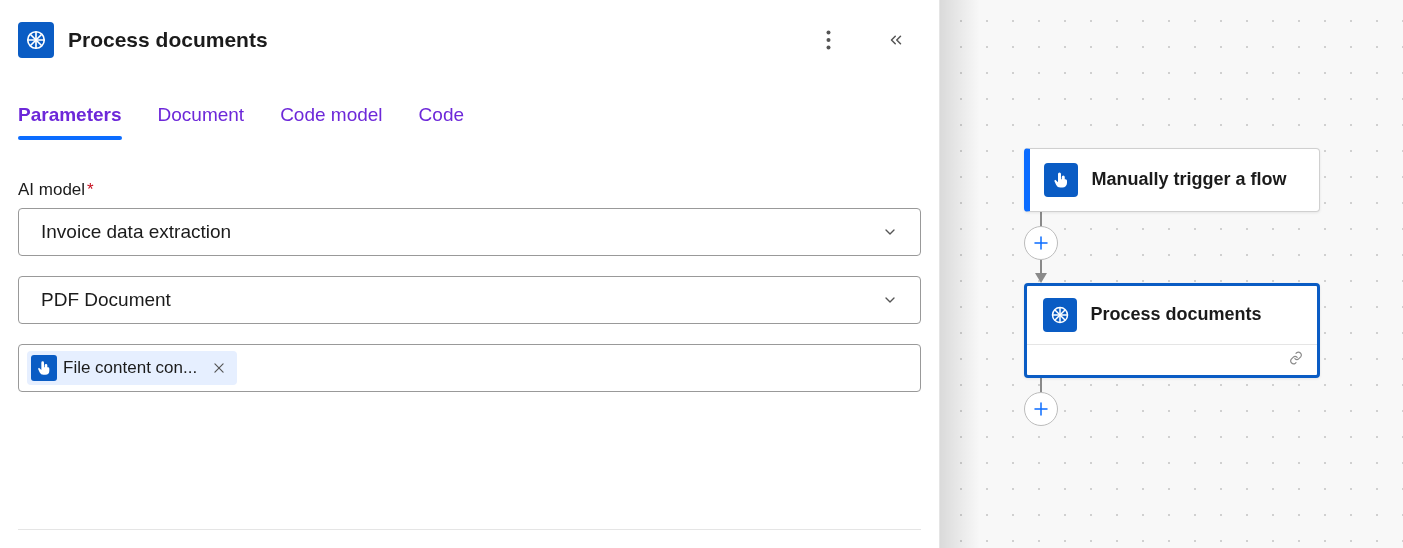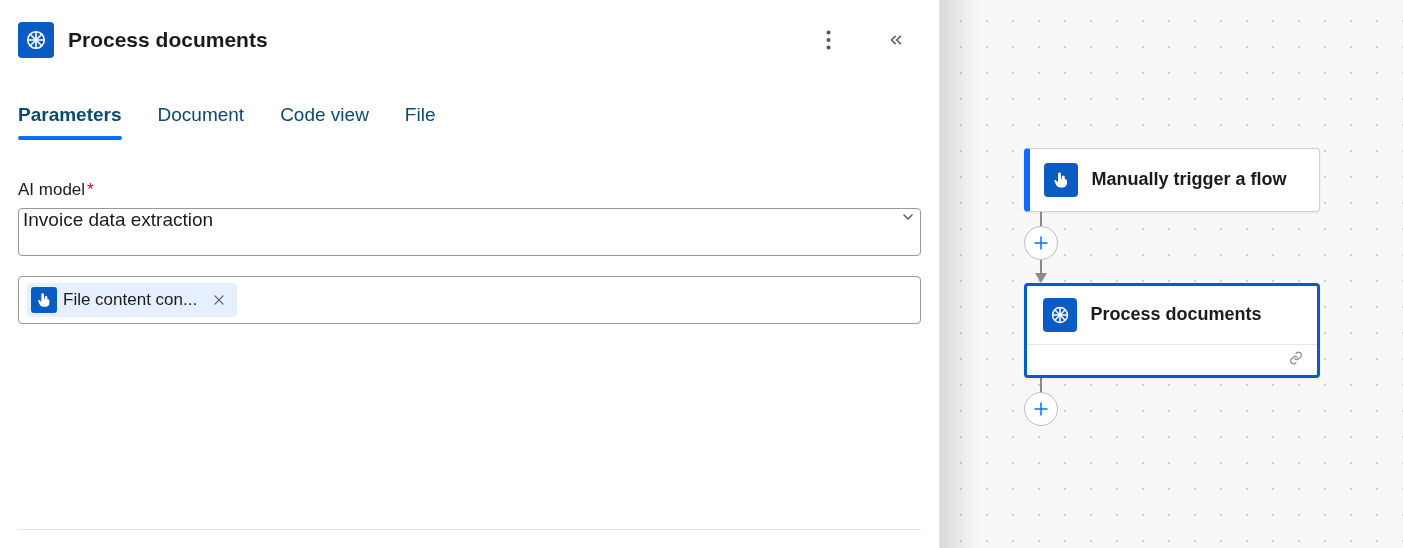--- a/index.html
+++ b/index.html
@@ -63,21 +63,21 @@
       justify-content: center;
     }
     
     .tabs {
       display: flex;
       gap: 36px;
       margin-bottom: 44px;
     }
     .tab {
       font-size: 19px;
-      color: #0c4a6e;
+      color: #6d28d9;
       padding-bottom: 10px;
       background: none;
       border: none;
       cursor: pointer;
       position: relative;
     }
     .tab.active {
       font-weight: 600;
     }
     .tab.active::after {
@@ -102,23 +102,23 @@
     .req {
       color: #c50f1f;
       margin-left: 2px;
     }
     .select-box {
       width: 100%;
       height: 48px;
       border: 1px solid #999;
       border-radius: 4px;
       display: flex;
-      align-items: flex-start;
+      align-items: center;
       justify-content: space-between;
-      padding: 0 4px;
+      padding: 0 22px;
       cursor: pointer;
       background: #fff;
     }
     .select-value {
       font-size: 19px;
       color: #1b1b1b;
     }
     .chev {
       color: #555;
     }
@@ -317,37 +317,43 @@
           <polyline points="11 17 6 12 11 7"></polyline>
           <polyline points="18 17 13 12 18 7"></polyline>
         </svg>
       </button>
     </div>
   </div>
 
   <div class="tabs">
     <button class="tab active">Parameters</button>
     <button class="tab">Document</button>
-    <button class="tab">Code view</button>
-    <button class="tab">File</button>
+    <button class="tab">Code model</button>
+    <button class="tab">Code</button>
   </div>
 
   <div class="field-group">
     <div class="field-label">
       <span>AI model</span><span class="req">*</span>
     </div>
     <div class="select-box">
       <span class="select-value">Invoice data extraction</span>
       <svg class="chev" width="16" height="16" viewBox="0 0 24 24" fill="none" stroke="currentColor" stroke-width="2" stroke-linecap="round" stroke-linejoin="round">
           <polyline points="6 9 12 15 18 9"></polyline>
         </svg>
     </div>
   </div>
 
   <div class="field-group">
+    <div class="select-box">
+      <span class="select-value">PDF Document</span>
+      <svg class="chev" width="16" height="16" viewBox="0 0 24 24" fill="none" stroke="currentColor" stroke-width="2" stroke-linecap="round" stroke-linejoin="round">
+          <polyline points="6 9 12 15 18 9"></polyline>
+        </svg>
+    </div>
   </div>
 
   <div class="field-group">
     <div class="token-box">
       <div class="token-chip">
         <div class="chip-icon-box">
           <svg width="16" height="16" viewBox="0 0 24 24" fill="currentColor">
             <path d="M10 2a2 2 0 0 1 2 2v7h1V8a2 2 0 1 1 4 0v3h1a2 2 0 0 1 2 2v3a6 6 0 0 1-6 6h-3a6 6 0 0 1-5.4-3.4L3 13l1.5-1.5L8 15V4a2 2 0 0 1 2-2z"></path>
           </svg>
         </div>

